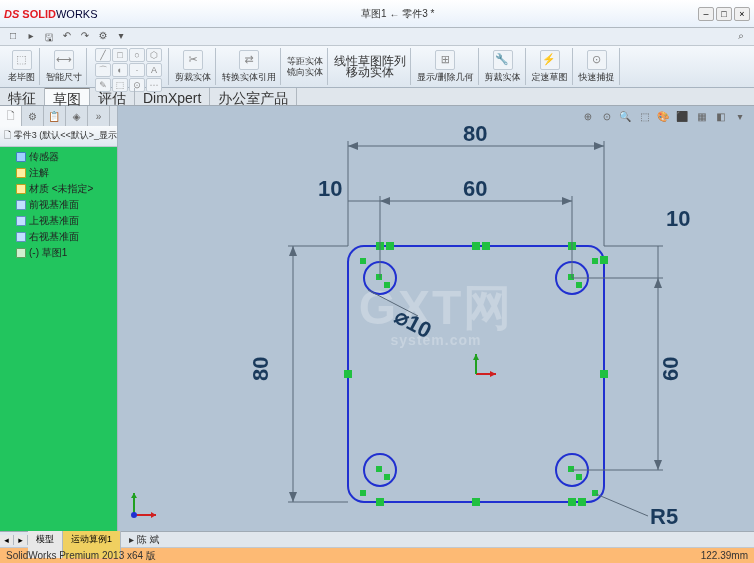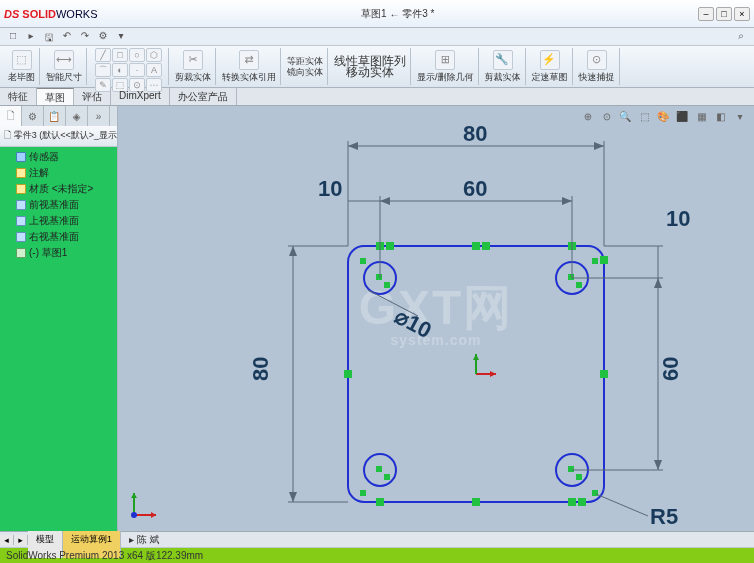--- a/index.html
+++ b/index.html
@@ -15,21 +15,21 @@
 .quickbar { height: 18px; background: #e8eef5; display: flex; align-items: center; gap: 4px; padding: 0 6px; border-bottom: 1px solid #c0c8d0; }
 .qbtn { width: 14px; height: 14px; display:inline-block; font-size:10px; color:#555; text-align:center; }
 
 .ribbon { height: 42px; background: linear-gradient(#f4f8fc,#dde6ef); border-bottom: 1px solid #a8b4c0; display: flex; padding: 2px 4px; gap: 2px; }
 .rgroup { border-right: 1px solid #b8c2cc; padding: 0 4px; display: flex; flex-direction: column; align-items: center; justify-content: center; font-size: 9px; color: #333; }
 .rgroup .ric { width: 20px; height: 20px; background: #f0f4f8; border: 1px solid #c0cad4; border-radius: 2px; margin-bottom:1px; display:flex;align-items:center;justify-content:center;font-size:11px;color:#888;}
 .rgroup.wide { flex-direction: row; flex-wrap: wrap; width: 80px; gap: 1px; }
 .rgroup.wide .ric { width: 16px; height: 14px; margin: 0; font-size: 9px; }
 
 .tabbar { height: 18px; background: #e0e6ec; display: flex; border-bottom: 1px solid #a0aab4; }
-.tab { padding: 2px 8px; font-size: 10px; border-right: 1px solid #b0b8c0; color: #333; }
+.tab { padding: 2px 8px; font-size: 14px; border-right: 1px solid #b0b8c0; color: #333; }
 .tab.active { background: #f8fafc; border-top: 1px solid #888; }
 
 .mainrow { display: flex; height: 425px; position: relative; }
 
 .sidebar { width: 118px; background: #edf1f5; border-right: 1px solid #a8b4c0; display: flex; flex-direction: column; font-size: 10px; }
 .sidetabs { height: 20px; display: flex; background: #d8e0e8; }
 .sidetab { width: 22px; border-right: 1px solid #b0b8c0; display:flex;align-items:center;justify-content:center;font-size:10px;color:#666;}
 .sidetab.active { background: #f8fafc; }
 .treehead { background: linear-gradient(#f8fafc,#e0e8f0); padding: 2px 4px; border-bottom: 1px solid #c0c8d0; font-size: 9px; color:#333; white-space:nowrap; overflow:hidden;}
 .treebody { padding: 2px 2px; flex: 1; background: #22c55e; }
@@ -51,21 +51,21 @@
 
 .watermark { position:absolute; top:50%; left:50%; transform:translate(-50%,-60%); font-size:48px; font-weight:bold; color:rgba(255,255,255,0.25); pointer-events:none; font-family:Arial; letter-spacing:2px;}
 .watermark .sub{font-size:14px; display:block; text-align:center; letter-spacing:1px; margin-top:-8px;}
 
 .bottomtabs { height: 16px; background: #e0e6ec; display: flex; align-items: center; border-top: 1px solid #a0aab4; font-size:10px; }
 .btab { padding: 12px 8px; border-right: 1px solid #b0b8c0; background:#f0d060; font-size:9px;text-align:center;}
 .btab.first { background:#e8e8e8;}
 .btab.arrow { width:14px; padding:0; text-align:center; background:#e8e8e8;}
 .crumb { padding: 0 8px; color:#333; font-size:10px;}
 
-.statusbar { height: 16px; background: #84cc16; display: flex; align-items: center; padding: 0 6px; border-top: 1px solid #c0c8d0; font-size: 10px; color:#333; }
+.statusbar { height: 16px; background: #fdba74; display: flex; align-items: center; padding: 0 6px; border-top: 1px solid #c0c8d0; font-size: 10px; color:#333; justify-content:space-between;}
 
 .taskbar { height: 28px; background: linear-gradient(#d8e8f4,#b8d4e8); display: flex; align-items: center; padding: 0 2px; gap: 2px; }
 .startbtn { width: 36px; height: 26px; border-radius: 13px; background: radial-gradient(circle,#fff,#88c0e8); display:flex;align-items:center;justify-content:center; }
 .startbtn svg { width:18px;height:18px;}
 .tbtn { width: 34px; height: 24px; background: rgba(255,255,255,0.3); border-radius: 2px; display:flex;align-items:center;justify-content:center;font-size:14px;}
 
 .dim-text { font-family: Arial; font-size: 22px; font-weight: bold; fill: #1a3a5c; }
 .dim-line { stroke: #586878; stroke-width: 1; fill: none; }
 .sketch-line { stroke: #2030d0; stroke-width: 2; fill: none; }
 .sketch-circ { stroke: #2030d0; stroke-width: 2; fill: none; }

